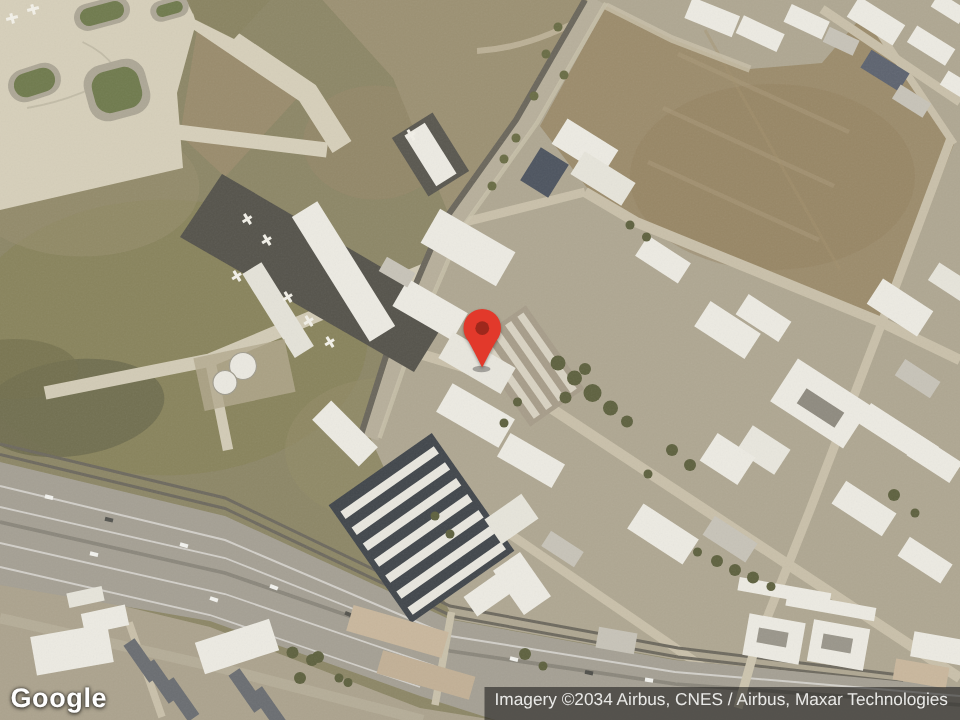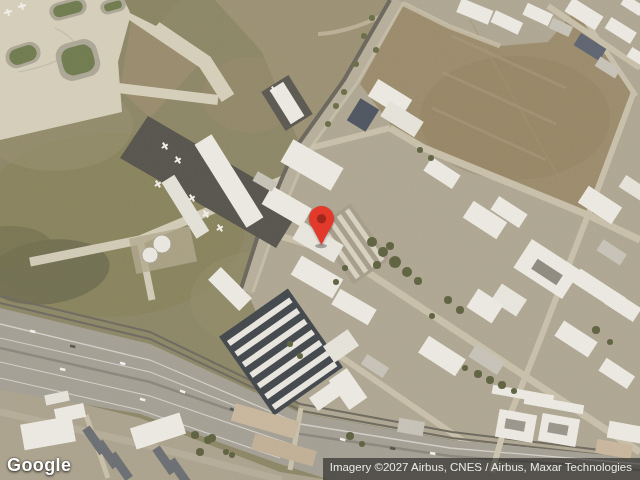--- a/index.html
+++ b/index.html
@@ -321,16 +321,16 @@
 </svg>
 
 <svg class="pin" viewBox="0 0 27 41">
   <path d="M13.5 1 C6.6 1 1 6.65 1 13.6 c0 2.9 1 5.7 2.8 8.2 C6 25 13.5 40 13.5 40 s7.5 -15 9.7 -18.2 C25 19.3 26 16.5 26 13.6 26 6.65 20.4 1 13.5 1 Z" fill="#E2392B"></path>
   <circle cx="13.5" cy="13.8" r="4.6" fill="#9E281C"></circle>
 </svg>
 
 <div class="google-logo">Google</div>
 
 <div class="attribution">
-  <span>Imagery ©2027 Airbus, CNES / Airbus, Maxar Technologies</span>
+  <span>Imagery ©2034 Airbus, CNES / Airbus, Maxar Technologies</span>
 </div>
 
 </div>
 
 </body></html>

